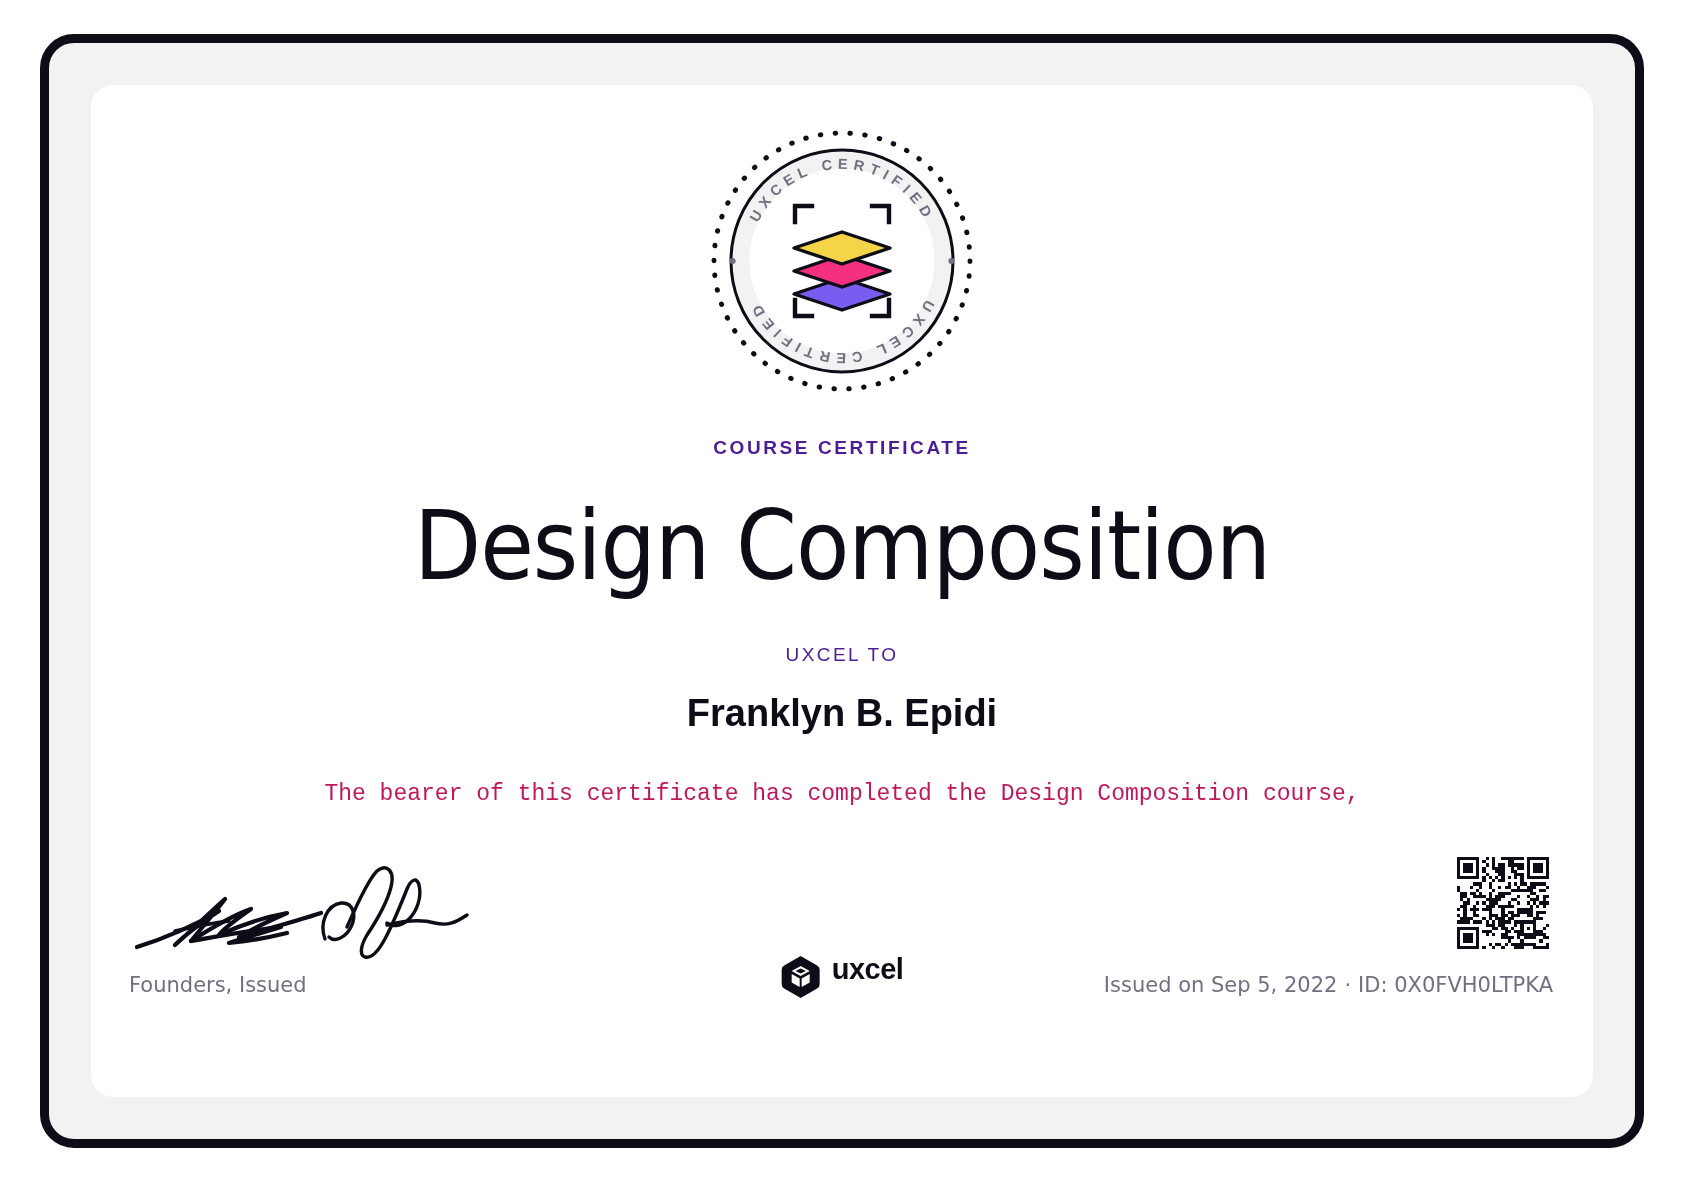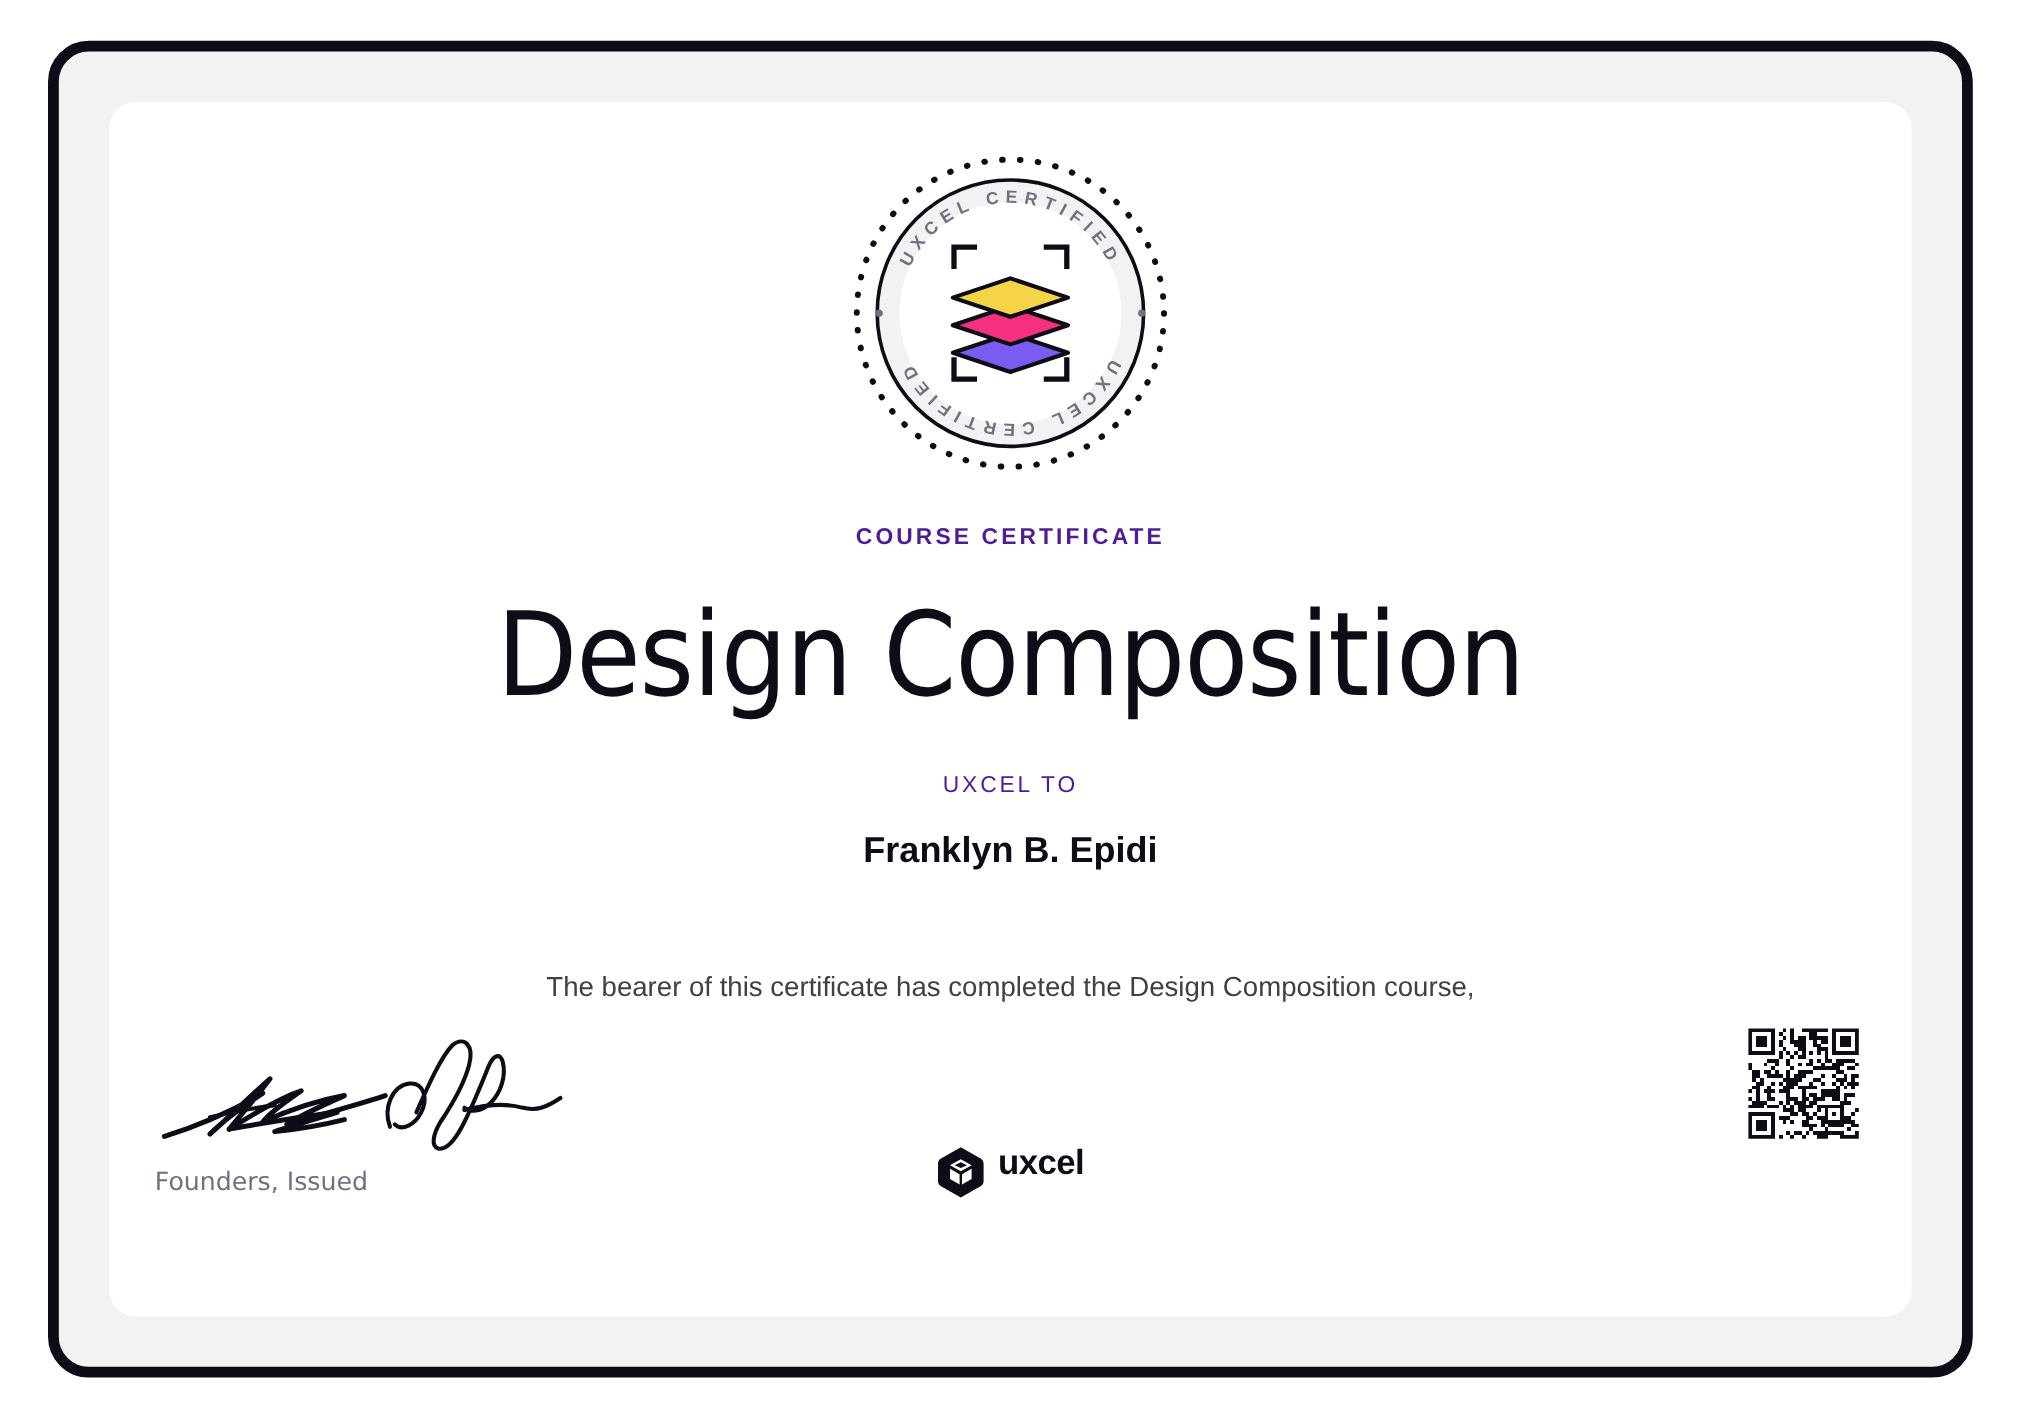--- a/index.html
+++ b/index.html
@@ -75,36 +75,35 @@
     font-stretch: condensed;
     letter-spacing: -1px;
   }
 
   .recipient-name {
     position: absolute;
     left: 0;
     right: 0;
     top: 607px;
     text-align: center;
-    font-size: 30px;
+    font-size: 38px;
     font-weight: 700;
     color: #0d0d18;
   }
 
   .description {
     position: absolute;
     left: 0;
     right: 0;
     top: 692px;
     text-align: center;
     font-size: 23px;
     line-height: 1.55;
-    color: #404040;
-    font-family: Liberation Sans, sans-serif;
-    margin-top: 28px;
+    color: #be185d;
+    font-family: Liberation Mono, monospace;
   }
   .description .desc-line { display: block; }
 
   
   .signatures {
     position: absolute;
     left: 38px;
     top: 780px;
     width: 340px;
     height: 100px;
@@ -250,20 +249,23 @@
           <polygon points="11,19 19,23.5 19,32 11,27.5"></polygon>
           <polygon points="29,19 21,23.5 21,32 29,27.5"></polygon>
         </g>
         <g fill="#0d0d18">
           <polygon points="20,13.6 25.2,16 20,18.4 14.8,16"></polygon>
         </g>
       </svg>
       <span class="brand-word">uxcel</span>
     </div>
 
+    <div class="issue-meta">
+      <span>Issued on Sep 5, 2022</span><span class="meta-sep">·</span><span>ID: 0X0FVH0LTPKA</span>
+    </div>
 
     <div class="qr-code">
       <svg width="92" height="92" viewBox="0 0 29 29" xmlns="http://www.w3.org/2000/svg" shape-rendering="crispEdges">
         <rect width="29" height="29" fill="#ffffff"></rect>
         <g fill="#0d0d18" id="qr-modules">
             <rect x="0" y="0" width="1" height="1"></rect>
             <rect x="1" y="0" width="1" height="1"></rect>
             <rect x="2" y="0" width="1" height="1"></rect>
             <rect x="3" y="0" width="1" height="1"></rect>
             <rect x="4" y="0" width="1" height="1"></rect>

